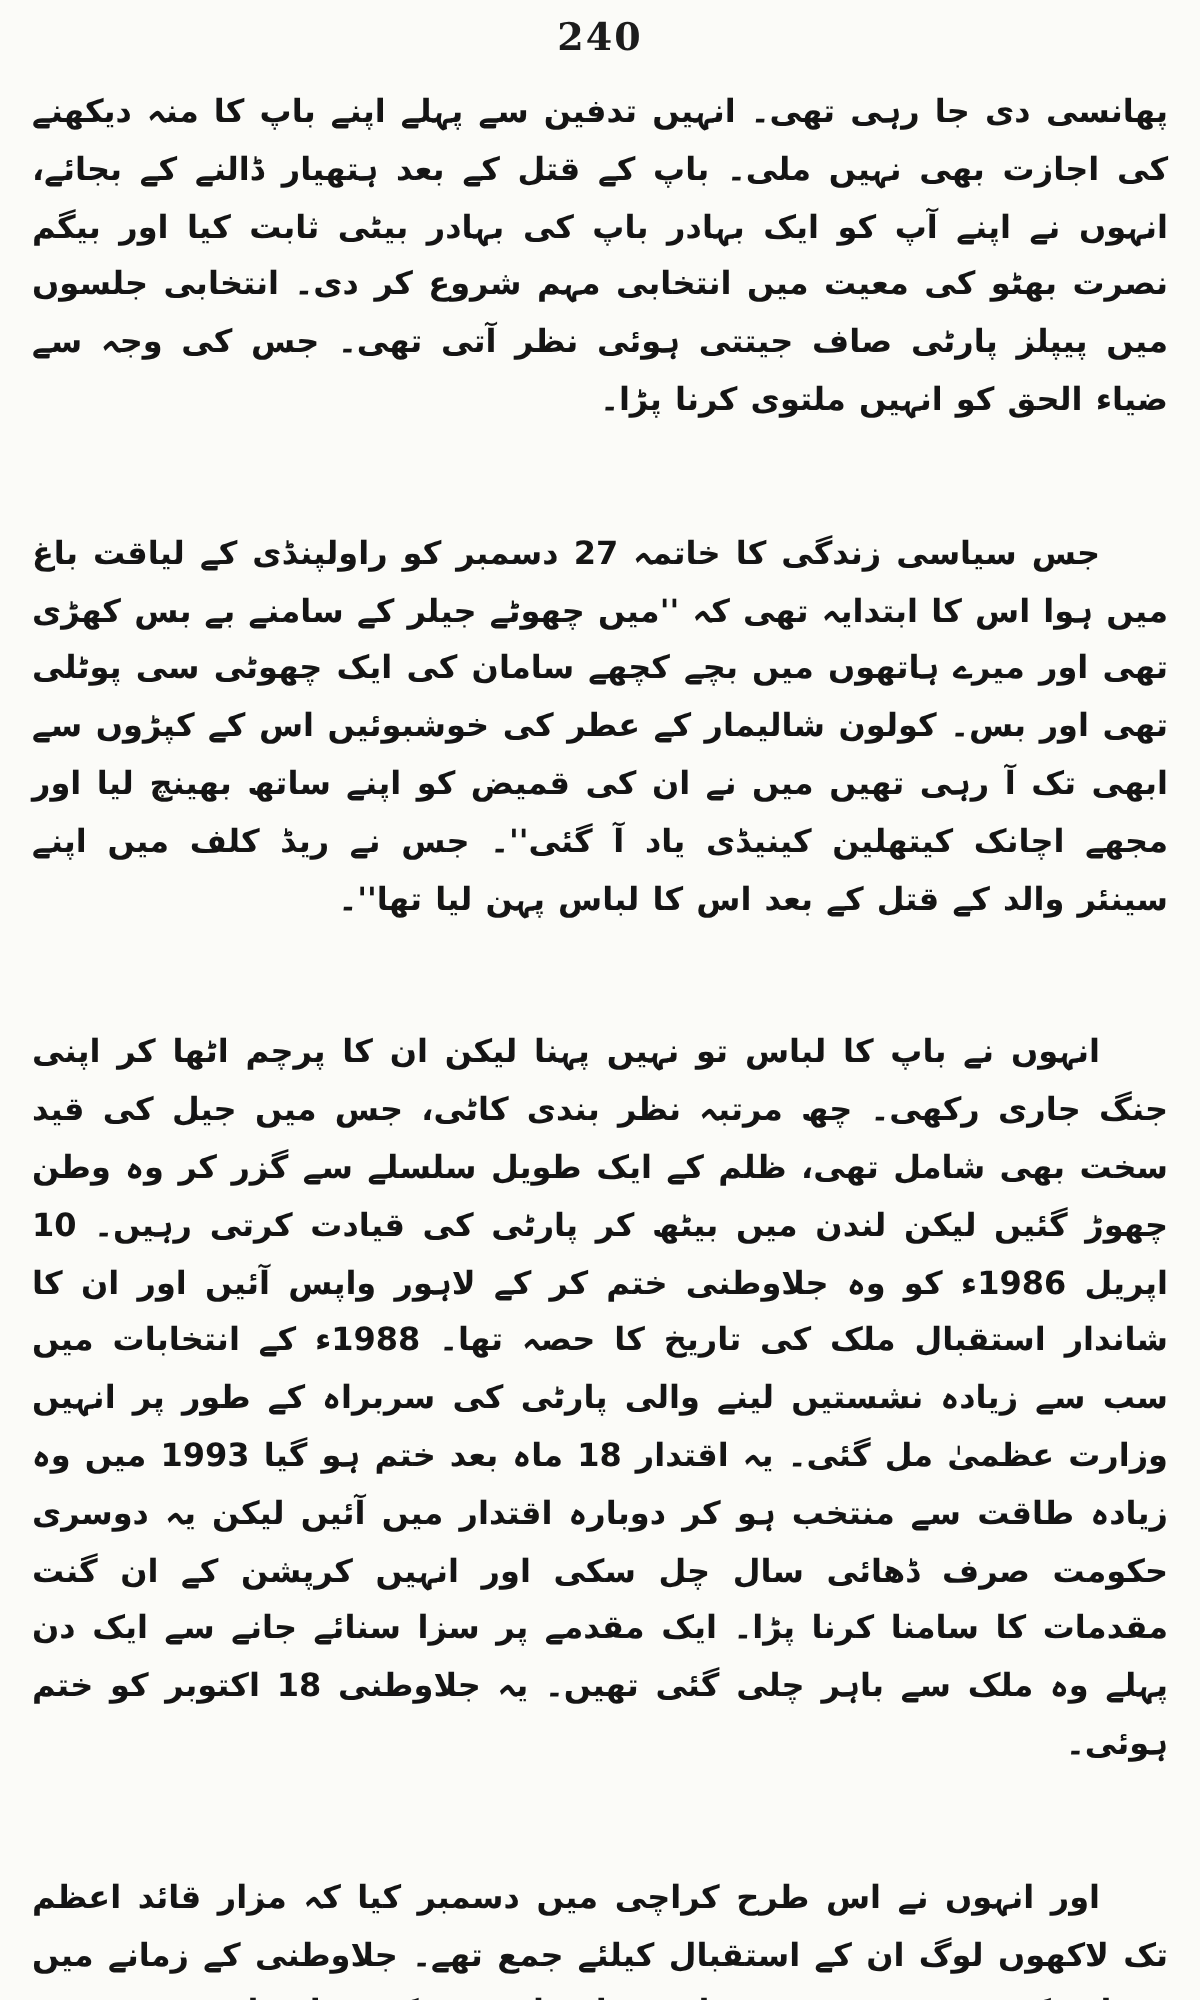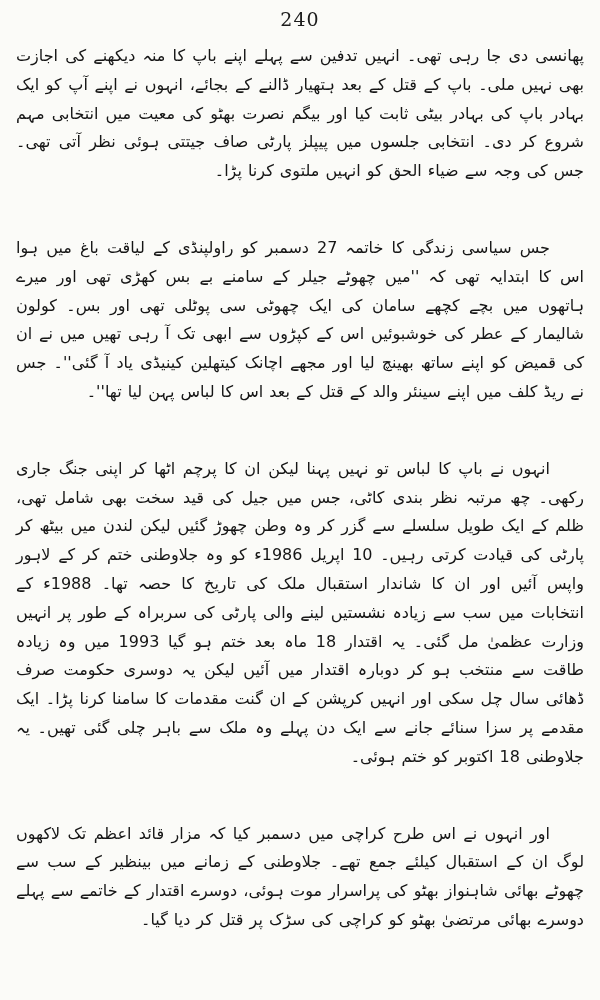--- a/index.html
+++ b/index.html
@@ -13,20 +13,21 @@
   }
   body {
     font-family: "DejaVu Sans", sans-serif;
     color: #151515;
   }
   .page {
     width: 600px;
     height: 944px;
     padding: 8px 16px 10px 16px;
     direction: rtl;
+    font-weight: bold;
   }
   .page-number {
     direction: ltr;
     text-align: center;
     font-family: "DejaVu Serif", serif;
     font-size: 19px;
     letter-spacing: 1px;
     color: #1c1c1c;
     margin: 0 0 12px 0;
   }

